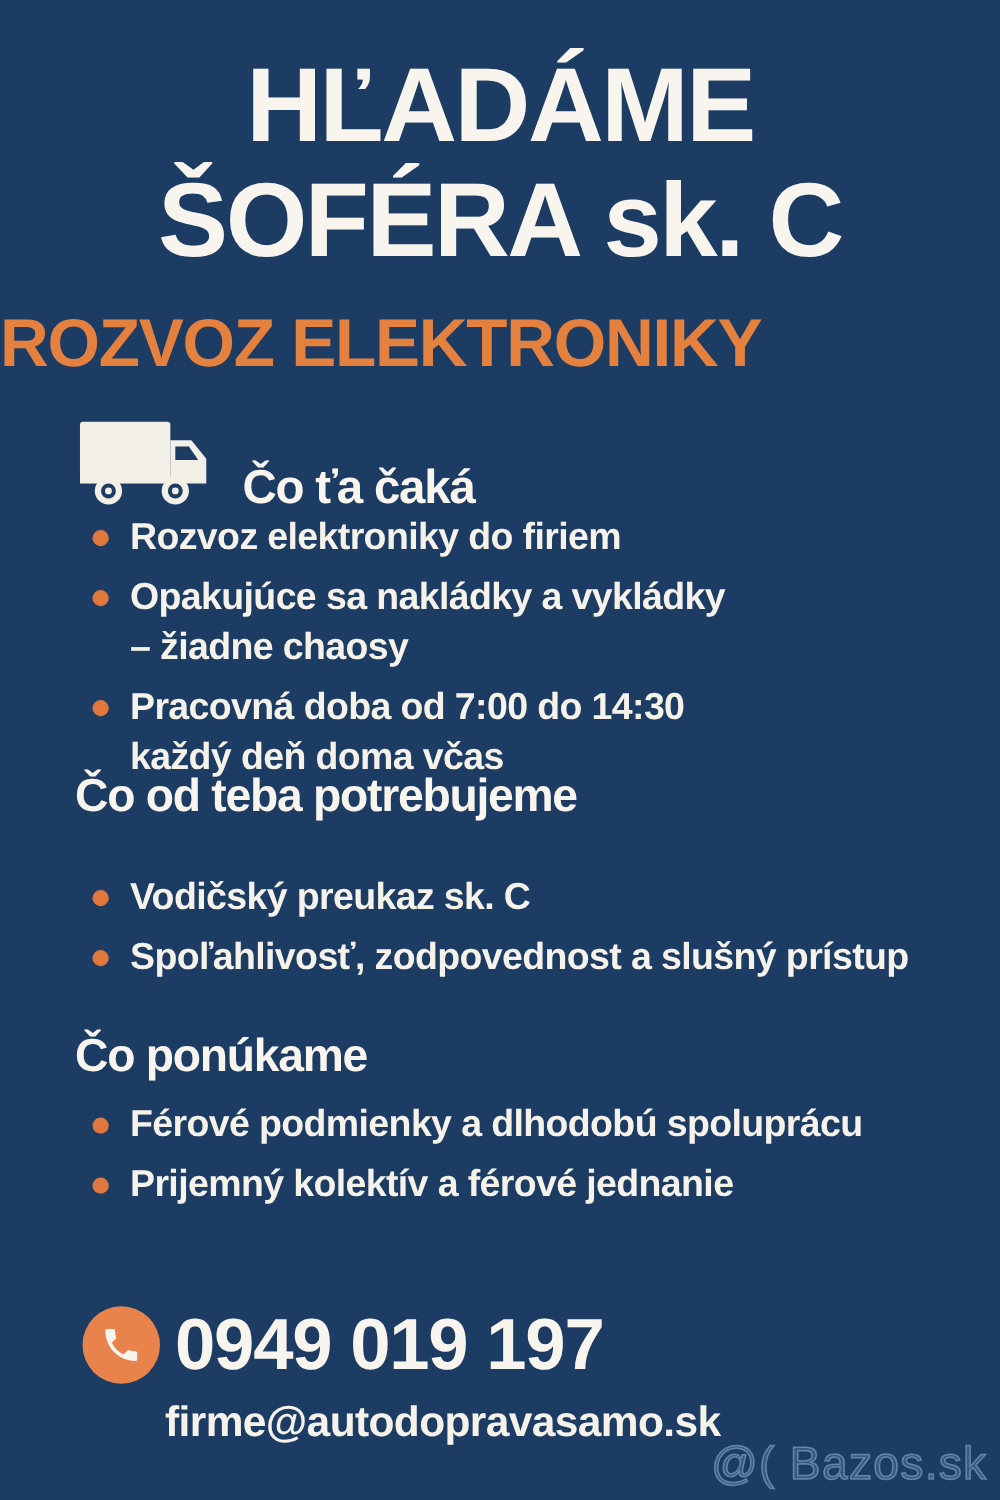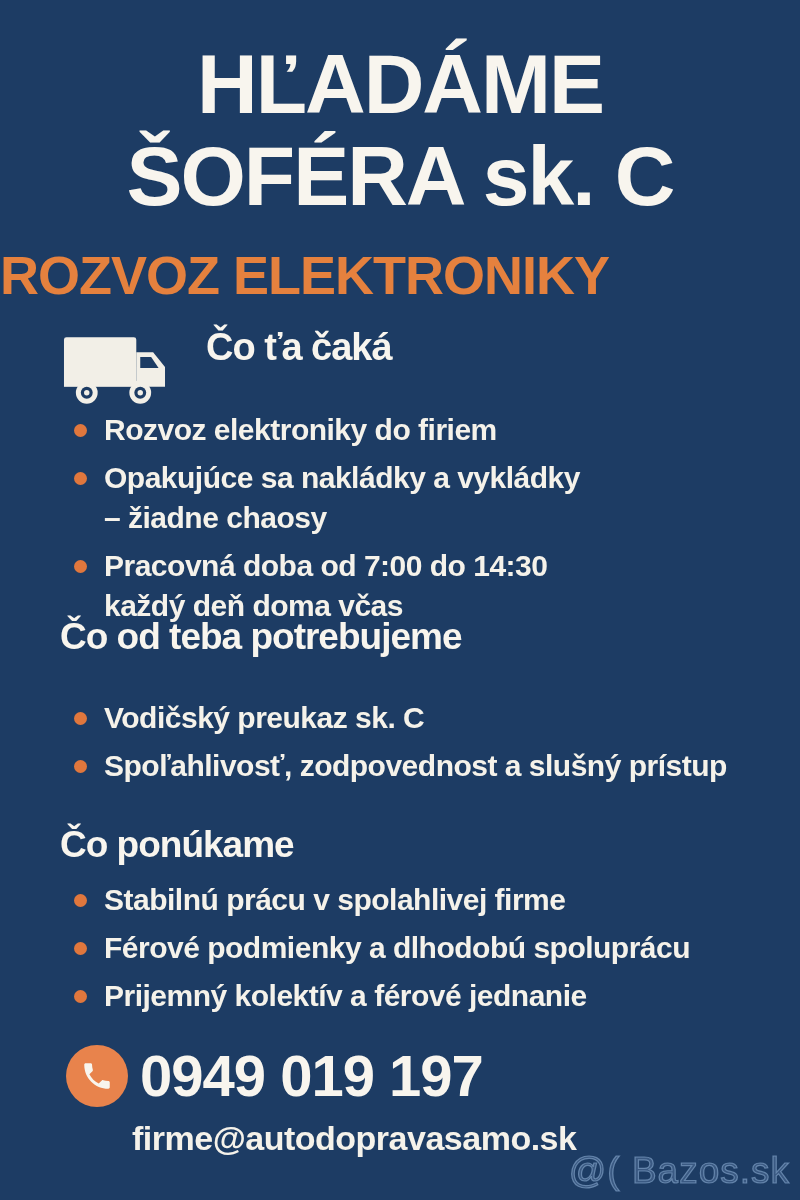--- a/index.html
+++ b/index.html
@@ -22,21 +22,21 @@
   }
   .subtitle {
     position:absolute; top:246px; left:0; width:800px;
     text-align:left; font-weight:700;
     font-size:54px; line-height:58px;
     letter-spacing:-1px; color:#e5813e;
   }
   
   .sec1head {
     position:absolute; top:326px; left:62px;
-    display:flex; align-items:flex-start; gap:40px;
+    display:flex; align-items:flex-end; gap:28px;
   }
   .truck { width:104px; height:86px; display:block; }
   .sec-heading {
     font-size:38px; font-weight:700; letter-spacing:-1px; color:#f8f5ee;
   }
   .heading2 { position:absolute; left:60px; font-size:37px; font-weight:700; letter-spacing:-1px; color:#f8f5ee; }
   .h2pos { top:616px; }
   .h3pos { top:824px; }
   
   .list { position:absolute; left:74px; list-style:none; width:700px; }
@@ -143,26 +143,20 @@
         </span>
     </li>
   </ul>
 
   <div class="heading2 h3pos">Čo ponúkame</div>
 
   <ul class="list l3">
     <li>
       <span class="dot"></span>
       <span class="txt">
-          <span class="ln">Stabilnú prácu v spolahlivej firme</span>
-        </span>
-    </li>
-    <li>
-      <span class="dot"></span>
-      <span class="txt">
           <span class="ln">Férové podmienky a dlhodobú spoluprácu</span>
         </span>
     </li>
     <li>
       <span class="dot"></span>
       <span class="txt">
           <span class="ln">Prijemný kolektív a férové jednanie</span>
         </span>
     </li>
   </ul>

